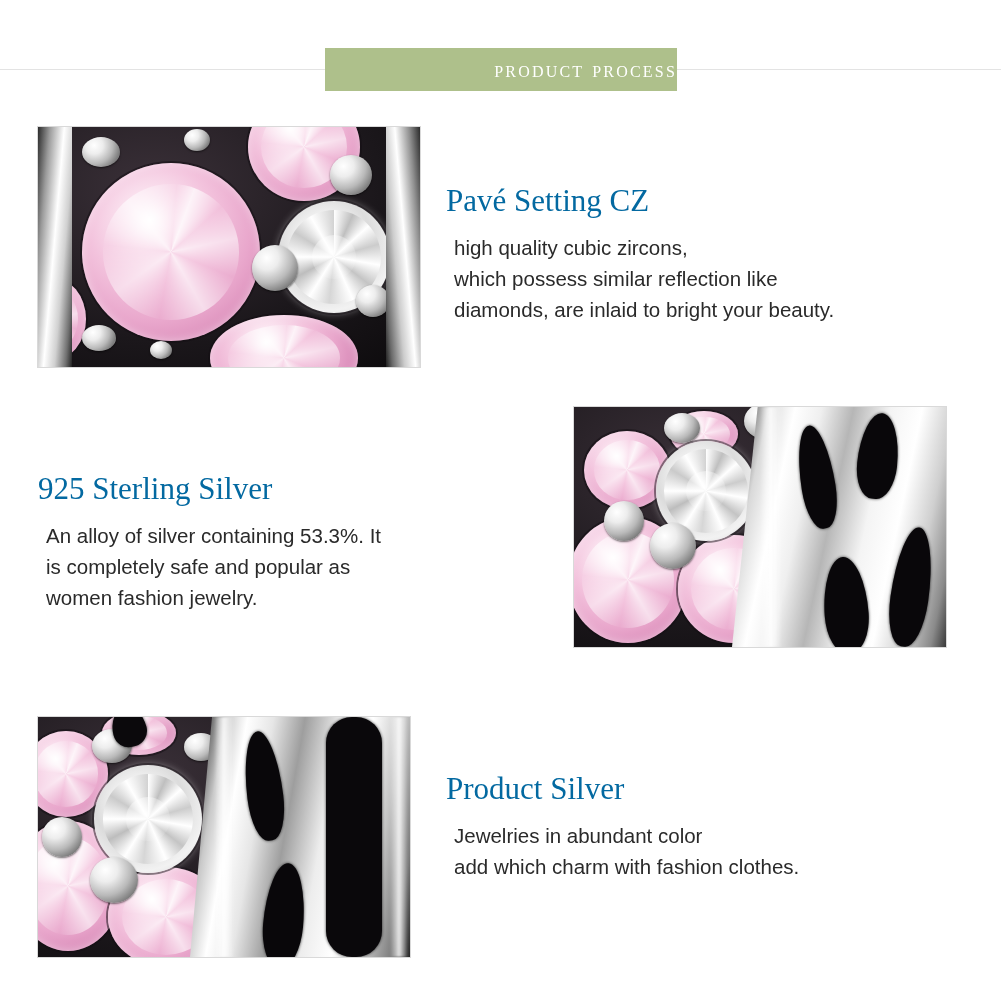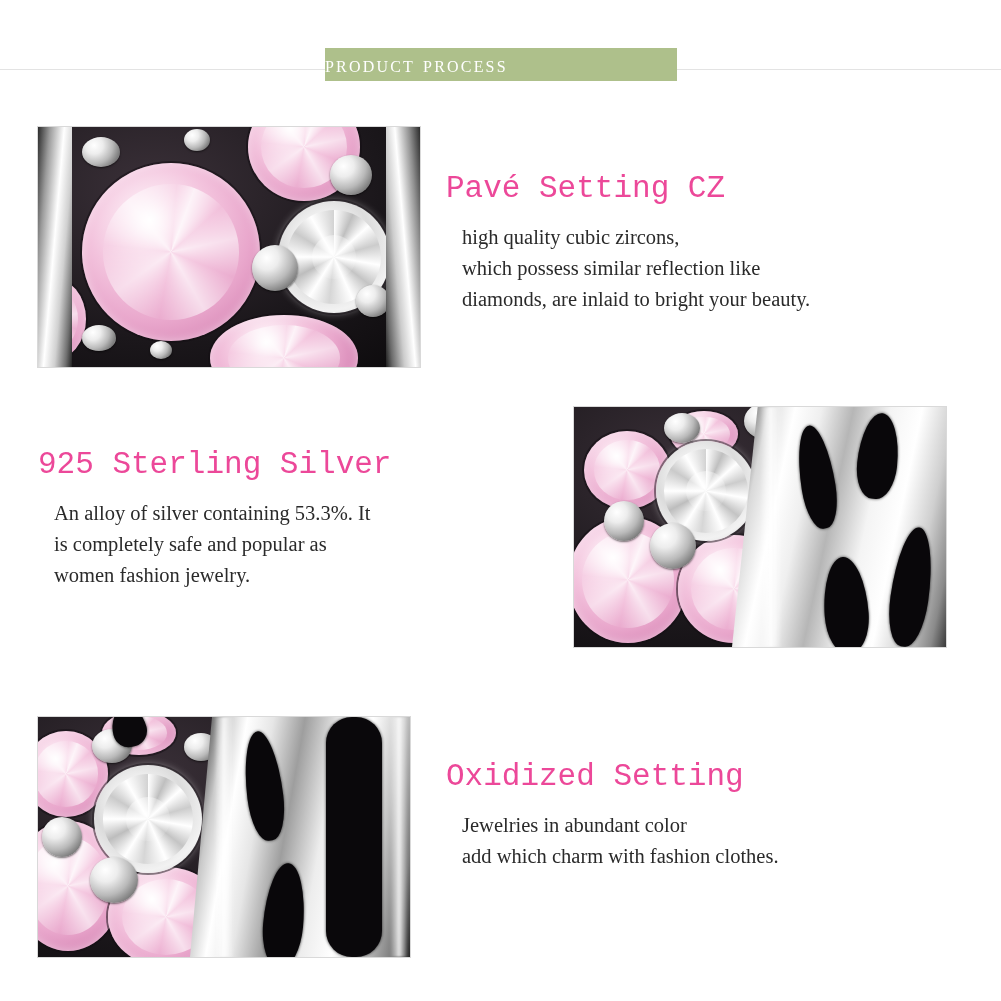--- a/index.html
+++ b/index.html
@@ -29,25 +29,25 @@
     left: 0;
     width: 1001px;
     height: 1px;
     background: #e3e3e3;
   }
   .header-banner {
     position: absolute;
     top: 48px;
     left: 325px;
     width: 352px;
-    height: 33px;
+    height: 43px;
     background: #aec08b;
     display: flex;
     align-items: center;
-    justify-content: flex-start;
+    justify-content: flex-end;
   }
   .header-banner-text {
     color: #ffffff;
     font-size: 23px;
     letter-spacing: 2.2px;
     font-variant: small-caps;
     text-transform: lowercase;
     font-family: "Liberation Serif", serif;
     line-height: 1;
   }
@@ -58,33 +58,33 @@
     border: 1px solid #d9d9d9;
     background: #111;
     overflow: hidden;
   }
 
   
   .txt {
     position: absolute;
   }
   .txt h2 {
-    margin: 4px 0 14px 0;
+    margin: 16px 0 14px 0;
     font-weight: normal;
     font-size: 31px;
-    color: #ec4899;
-    font-family: Liberation Mono, monospace;
+    color: #0369a1;
+    font-family: Liberation Serif, serif;
     line-height: 1.1;
   }
   .txt p {
-    margin: 16px;
+    margin: 8px;
     font-size: 20.5px;
     color: #2a2a2a;
     line-height: 1.52;
-    font-family: Liberation Serif, serif;
+    font-family: Liberation Sans, sans-serif;
     white-space: pre-line;
   }
 
   
   .jewel {
     position: absolute;
     inset: 0;
     background: #151217;
   }
 
@@ -245,21 +245,21 @@
          clip-path: polygon(12% 0, 100% 0, 100% 100%, 0 100%);"></div>
 
     <div class="cut" style="left:226px; top:18px; width:34px; height:104px; transform:rotate(-9deg);"></div>
     <div class="cut" style="left:284px; top:6px; width:40px; height:86px; transform:rotate(6deg);"></div>
     <div class="cut" style="left:250px; top:150px; width:44px; height:96px; transform:rotate(-4deg);"></div>
     <div class="cut" style="left:318px; top:120px; width:38px; height:120px; transform:rotate(8deg);"></div>
     <div class="gloss" style="left:186px; top:0; width:22px; height:240px;"></div>
   </div>
 </div>
 
-<div class="txt" style="left:38px; top:444px; width:500px;">
+<div class="txt" style="left:38px; top:456px; width:500px;">
   <h2>925 Sterling Silver</h2>
   <p>An alloy of silver containing 53.3%. It
 is completely safe and popular as
 women fashion jewelry.</p>
 </div>
 
 <div class="photo-frame" style="left:37px; top:716px; width:372px; height:240px;">
   <div class="jewel">
     <div class="oxid"></div>
 
@@ -282,16 +282,16 @@
     <div class="cut" style="left:74px; top:-10px; width:34px; height:40px; transform:rotate(-14deg); background:#0b090c;"></div>
     <div class="cut" style="left:208px; top:14px; width:36px; height:110px; transform:rotate(-7deg);"></div>
     <div class="cut" style="left:226px; top:146px; width:40px; height:104px; transform:rotate(5deg);"></div>
     <div class="cut" style="left:288px; top:0px; width:56px; height:240px; border-radius:26px; background:#0a080b;"></div>
     <div class="gloss" style="left:176px; top:0; width:20px; height:240px;"></div>
     <div class="gloss" style="left:352px; top:0; width:18px; height:240px;"></div>
   </div>
 </div>
 
 <div class="txt" style="left:446px; top:756px; width:520px;">
-  <h2>Oxidized Setting</h2>
+  <h2>Product Silver</h2>
   <p>Jewelries in abundant color
 add which charm with fashion clothes.</p>
 </div>
 
 </body></html>

